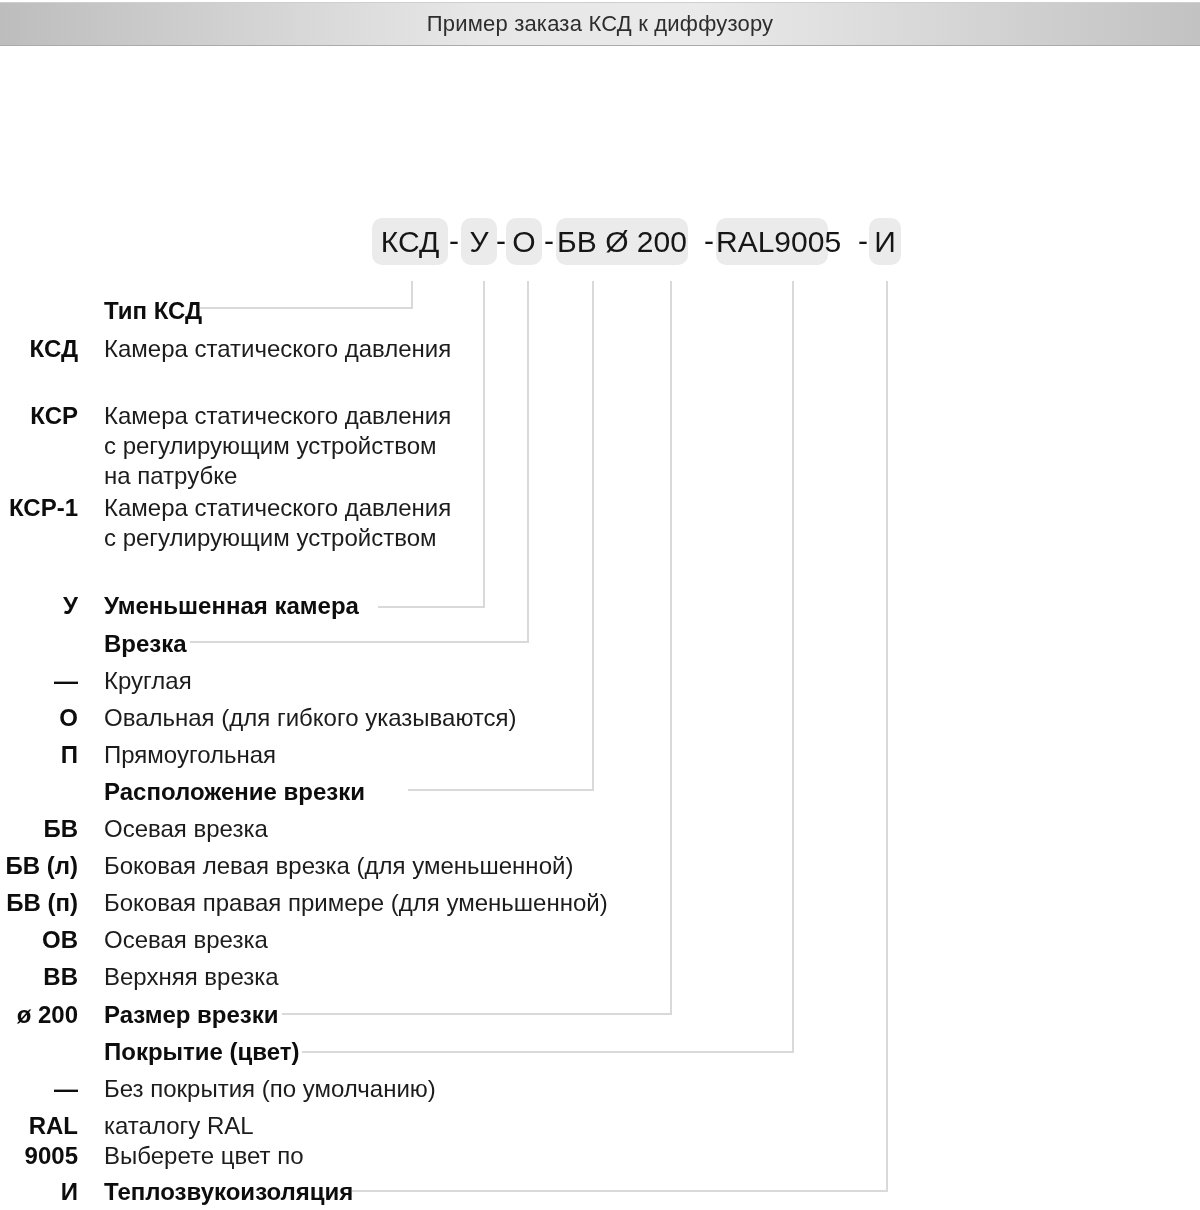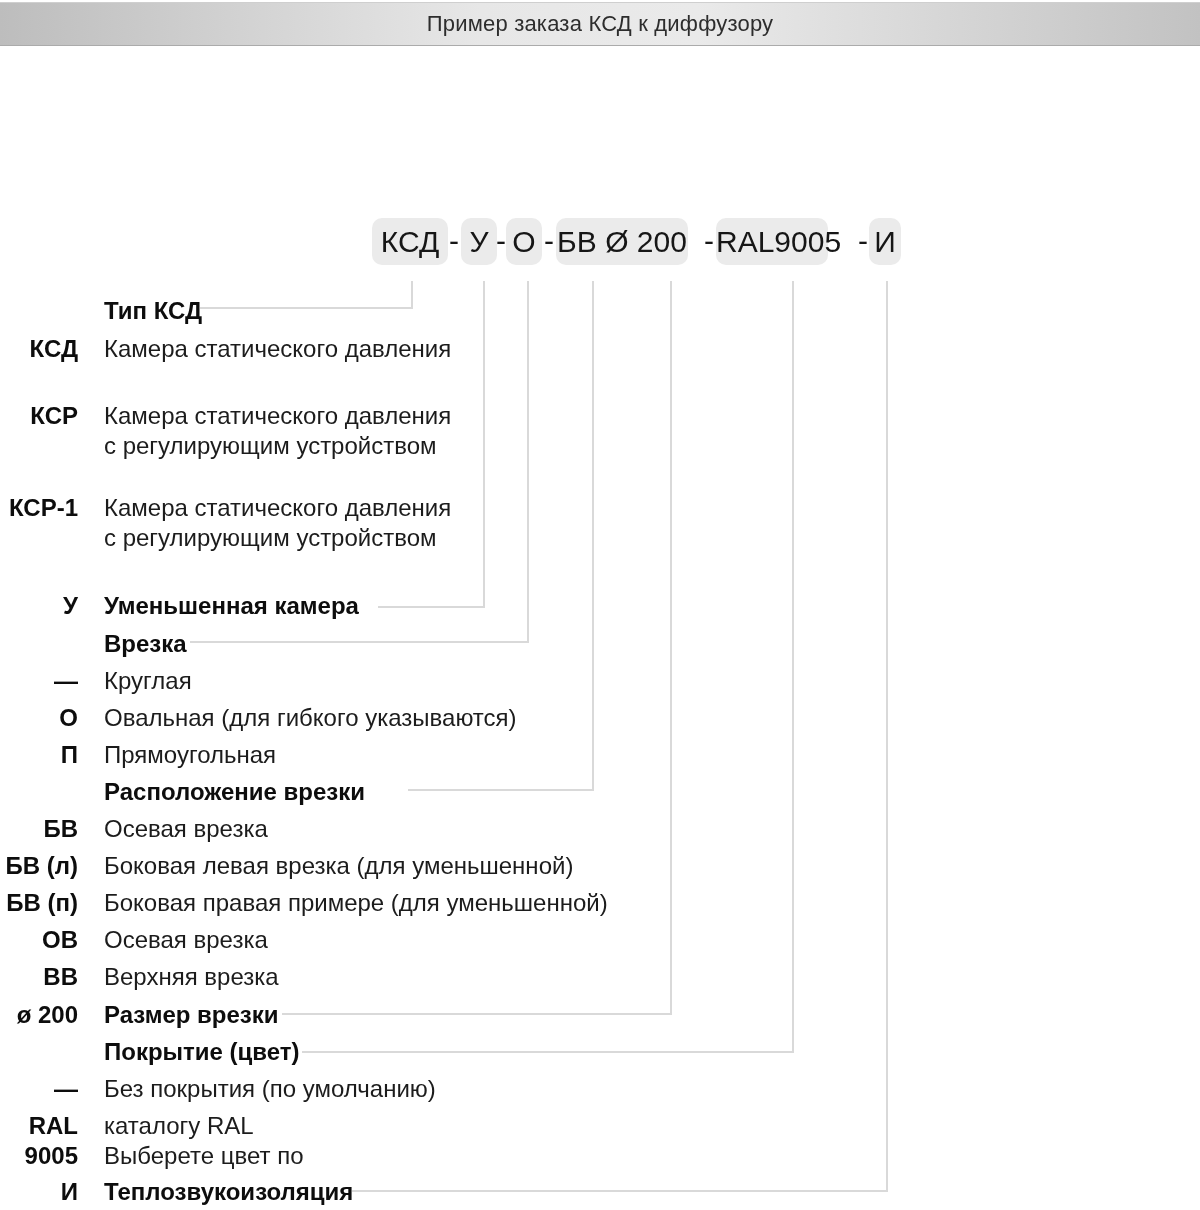--- a/index.html
+++ b/index.html
@@ -78,20 +78,21 @@
           <div>Камера статического давления</div>
         </div>
       </div>
       <div class="legend-row" style="top: 401px;">
         <div class="term">
           <div>КСР</div>
         </div>
         <div class="desc">
           <div>Камера статического давления</div>
           <div>с регулирующим устройством</div>
+          <div>на патрубке</div>
         </div>
       </div>
       <div class="legend-row" style="top: 493px;">
         <div class="term">
           <div>КСР-1</div>
         </div>
         <div class="desc">
           <div>Камера статического давления</div>
           <div>с регулирующим устройством</div>
         </div>

